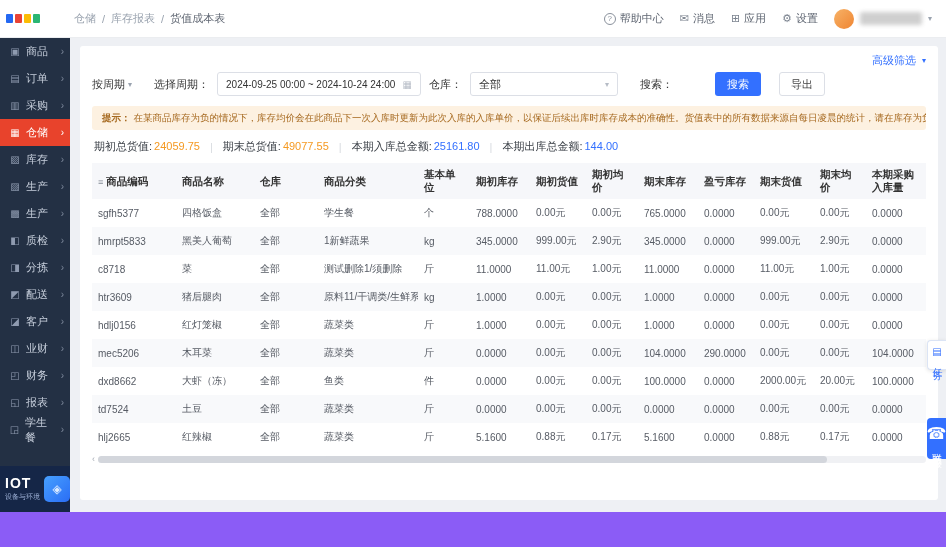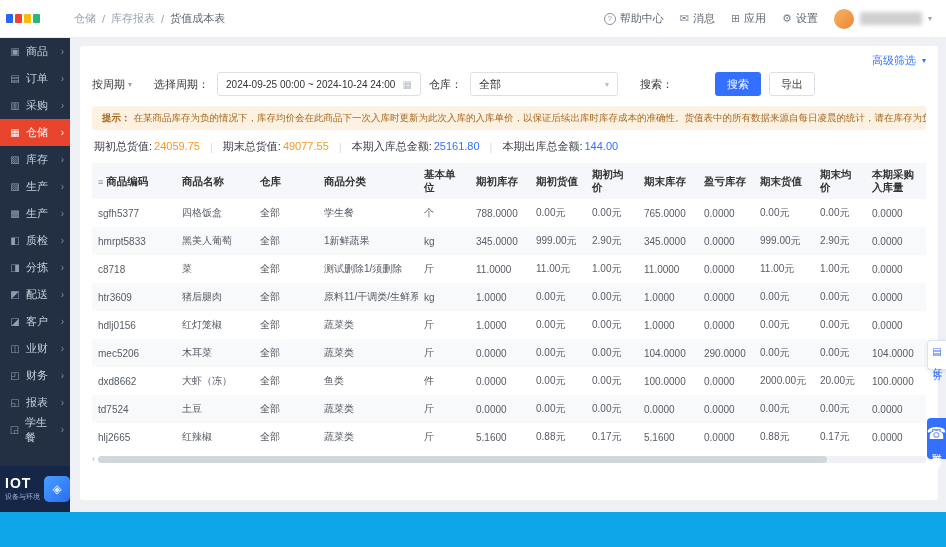--- a/index.html
+++ b/index.html
@@ -1,17 +1,17 @@
 <!DOCTYPE html>
 <html><head>
 <meta charset="utf-8">
 <style>
   *{margin:0;padding:0;box-sizing:border-box}
   html,body{background:#fff}
-  .app{position:relative;width:946px;height:547px;background:#0ea5e9;overflow:hidden;
+  .app{position:relative;width:946px;height:547px;background:#8b5cf6;overflow:hidden;
        font-family:"Liberation Sans","DejaVu Sans",sans-serif;}
   
   .topbar{height:38px;display:flex;align-items:center;padding:0 14px 0 6px;background:#fff;border-bottom:1px solid #ebedf0}
   .logo{display:flex;gap:2px;align-items:center;width:34px}
   .logo i{display:block;width:7px;height:9px;border-radius:1px}
   .breadcrumb{margin-left:34px;font-size:11px;color:#9aa3af;display:flex;gap:6px;align-items:center}
   .crumb-last{color:#5f6672}
   .topbar-right{margin-left:auto;display:flex;align-items:center;gap:16px;font-size:11px;color:#5f6672}
   .tb-item{display:flex;align-items:center;gap:4px;cursor:pointer}
   .icon-q{width:12px;height:12px;border:1px solid #8a919c;border-radius:50%;font-size:8px;display:flex;align-items:center;justify-content:center;color:#8a919c}
@@ -39,21 +39,21 @@
   .adv-caret{font-size:8px}
   .filters{display:flex;align-items:center;font-size:11px;color:#333;gap:8px;margin:4px 0 10px;flex:none}
   .period-mode{display:flex;align-items:center;gap:3px;margin-right:14px;cursor:pointer}
   .date-input{width:204px;height:24px;border:1px solid #dcdfe6;border-radius:3px;display:flex;align-items:center;justify-content:space-between;padding:0 8px;font-size:10px;color:#333;background:#fff}
   .cal-icon{color:#b6bcc6;font-size:10px}
   .select{width:148px;height:24px;border:1px solid #dcdfe6;border-radius:3px;display:flex;align-items:center;justify-content:space-between;padding:0 8px;font-size:11px;color:#333;background:#fff;margin-right:14px;cursor:pointer}
   .sel-caret{font-size:8px;color:#b6bcc6}
   .search-input{width:150px;height:24px;border:1px solid #dcdfe6;border-radius:3px;padding:0 8px;font-size:10.5px;color:#333;outline:none}
   .search-input::placeholder{color:#c0c4cc}
   .btn-primary{width:46px;height:24px;background:#3370ff;border:none;color:#fff;font-size:11px;border-radius:3px;margin-left:34px;cursor:pointer}
-  .btn-default{width:46px;height:24px;background:#fff;border:1px solid #dcdfe6;color:#444;font-size:11px;border-radius:3px;cursor:pointer}
+  .btn-default{width:46px;height:24px;background:#fff;border:1px solid #dcdfe6;color:#444;font-size:11px;border-radius:3px;margin-left:10px;cursor:pointer}
   .notice{background:#fdf1e1;border-radius:3px;height:24px;flex:none;display:flex;align-items:center;padding:0 10px;font-size:9.5px;color:#a6691f;white-space:nowrap;overflow:hidden}
   .notice-prefix{font-weight:bold;margin-right:3px;flex:none}
   .summary{display:flex;align-items:center;gap:10px;font-size:11px;color:#3c4148;margin:9px 2px;flex:none}
   .sum-sep{color:#d8dbe0}
   .sum-label{margin-right:2px}
   
   .table-wrap{overflow:hidden;flex:none}
   table{border-collapse:collapse;table-layout:fixed;width:836px}
   th{background:#f6f7fa;font-size:10.5px;color:#333;font-weight:bold;text-align:left;padding:5px 6px;line-height:1.25;vertical-align:middle;white-space:normal}
   td{font-size:10px;color:#565b64;padding:0 6px;height:28px;white-space:nowrap;overflow:hidden}

